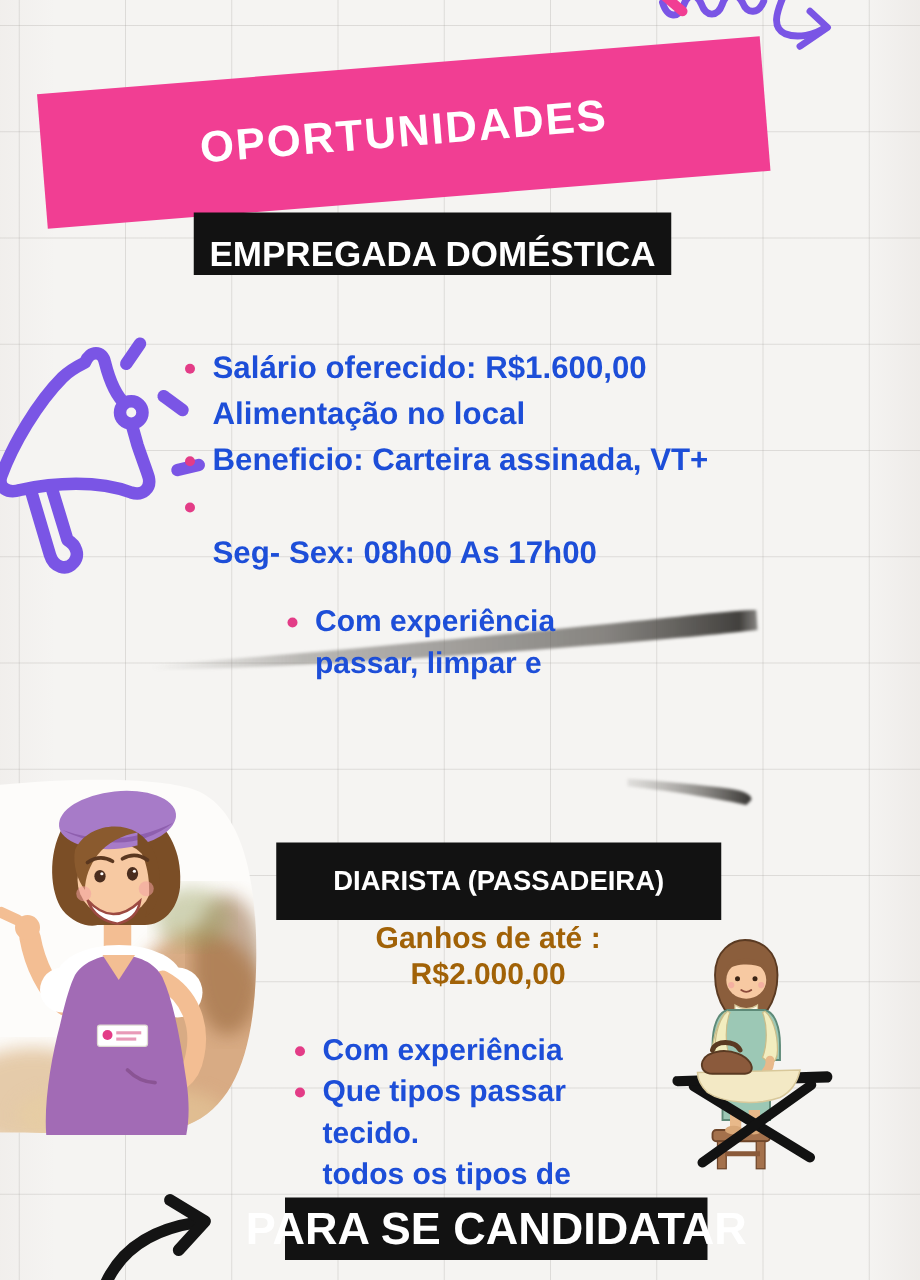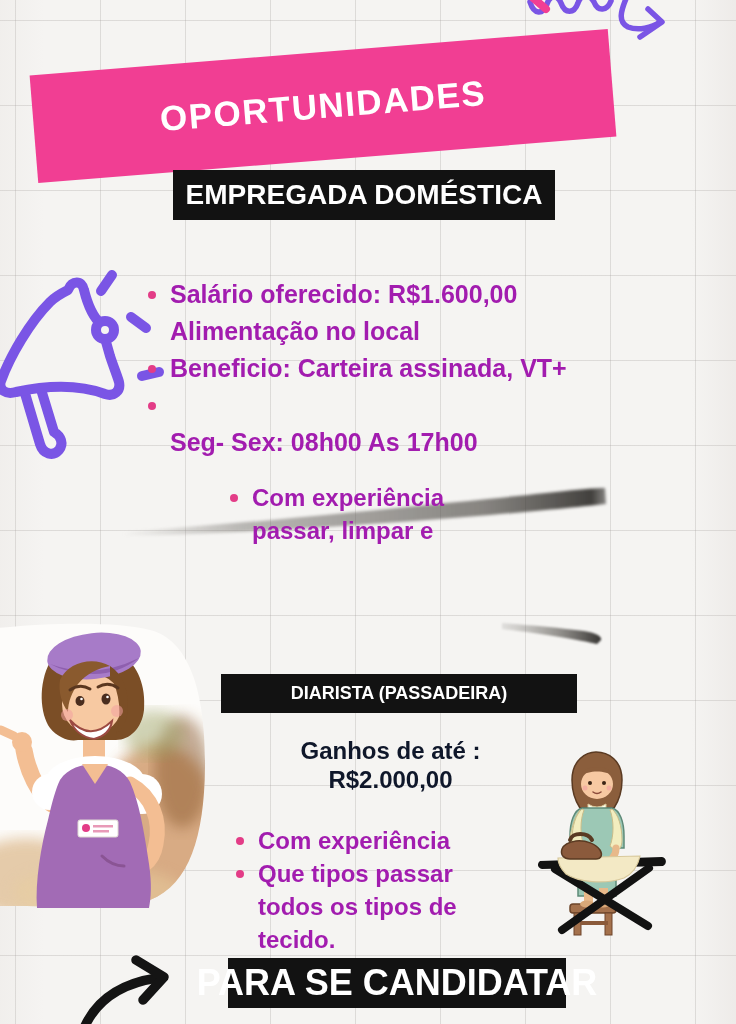--- a/index.html
+++ b/index.html
@@ -12,37 +12,37 @@
       linear-gradient(to bottom, rgba(165,162,157,.30) 1px, transparent 1px);
     background-size:85px 85px;background-position:15px 20px;}
   .grid-shade{position:absolute;inset:0;
     background:linear-gradient(to right, rgba(210,200,195,.12), rgba(255,255,255,0) 6%, rgba(255,255,255,0) 94%, rgba(205,195,190,.18));}
   .pink-banner{position:absolute;left:33px;top:52px;width:580px;height:108px;
     background:#f13e93;transform:rotate(-4.6deg);
     display:flex;align-items:center;justify-content:center;}
   .pink-banner span{color:#fff;font-weight:bold;font-size:35px;letter-spacing:1.5px;}
   .bb{position:absolute;background:#121212;color:#fff;font-weight:bold;
     display:flex;align-items:center;justify-content:center;white-space:nowrap;}
-  .bb1{left:173px;top:170px;width:382px;height:50px;font-size:28px;}
-  .bb2{left:221px;top:674px;width:356px;height:39px;font-size:18px;}
+  .bb1{left:155px;top:170px;width:382px;height:50px;font-size:28px;align-items:flex-end;}
+  .bb2{left:221px;top:674px;width:356px;height:62px;font-size:22px;}
   .bb3{left:228px;top:958px;width:338px;height:50px;font-size:36px;}
-  .list{position:absolute;color:#a21caf;font-weight:bold;}
+  .list{position:absolute;color:#1d4ed8;font-weight:bold;}
   .row{display:flex;align-items:center;}
   .dot{flex:0 0 8px;width:8px;height:8px;border-radius:50%;background:#e33c87;margin-right:14px;}
   .nb .dot{visibility:hidden;}
   .t{white-space:pre-wrap;}
   .u{text-decoration:underline;text-decoration-thickness:3px;text-underline-offset:4px;}
   .list1{left:148px;top:276px;font-size:25px;}
   .list1 .row{height:37px;}
   .list2{left:230px;top:481px;font-size:24px;}
   .list2 .row{height:33px;}
   .list3{left:236px;top:824px;font-size:24px;}
   .list3 .row{height:33px;}
   .earnings{position:absolute;left:238px;top:736px;width:305px;text-align:center;
-    color:#0f172a;font-weight:bold;font-size:24px;line-height:29px;}
+    color:#a16207;font-weight:bold;font-size:24px;line-height:29px;}
   svg{position:absolute;overflow:visible;}
 </style>
 </head>
 <body>
 
 <div class="canvas">
   <div class="grid-bg"></div>
   <div class="grid-shade"></div>
 
   <svg style="left:516px;top:0" width="170" height="60" viewBox="0 0 170 60">
@@ -230,25 +230,25 @@
     <div class="row">
         <span class="dot"></span>
         <span class="t">Com experiência</span>
       </div>
     <div class="row">
         <span class="dot"></span>
         <span class="t">Que tipos passar</span>
       </div>
     <div class="row nb">
         <span class="dot"></span>
+        <span class="t">tecido.</span>
+      </div>
+    <div class="row nb">
+        <span class="dot"></span>
         <span class="t">todos os tipos de</span>
-      </div>
-    <div class="row nb">
-        <span class="dot"></span>
-        <span class="t">tecido.</span>
       </div>
   </div>
 
   <div class="bb bb3">
     <span>PARA SE CANDIDATAR</span>
   </div>
 
   <svg style="left:60px;top:952px" width="125" height="72" viewBox="0 0 125 72">
     <g fill="none" stroke="#141414" stroke-width="9.5" stroke-linecap="round" stroke-linejoin="round">
       <path d="M25 74 C38 46 64 31 97 26"></path>

